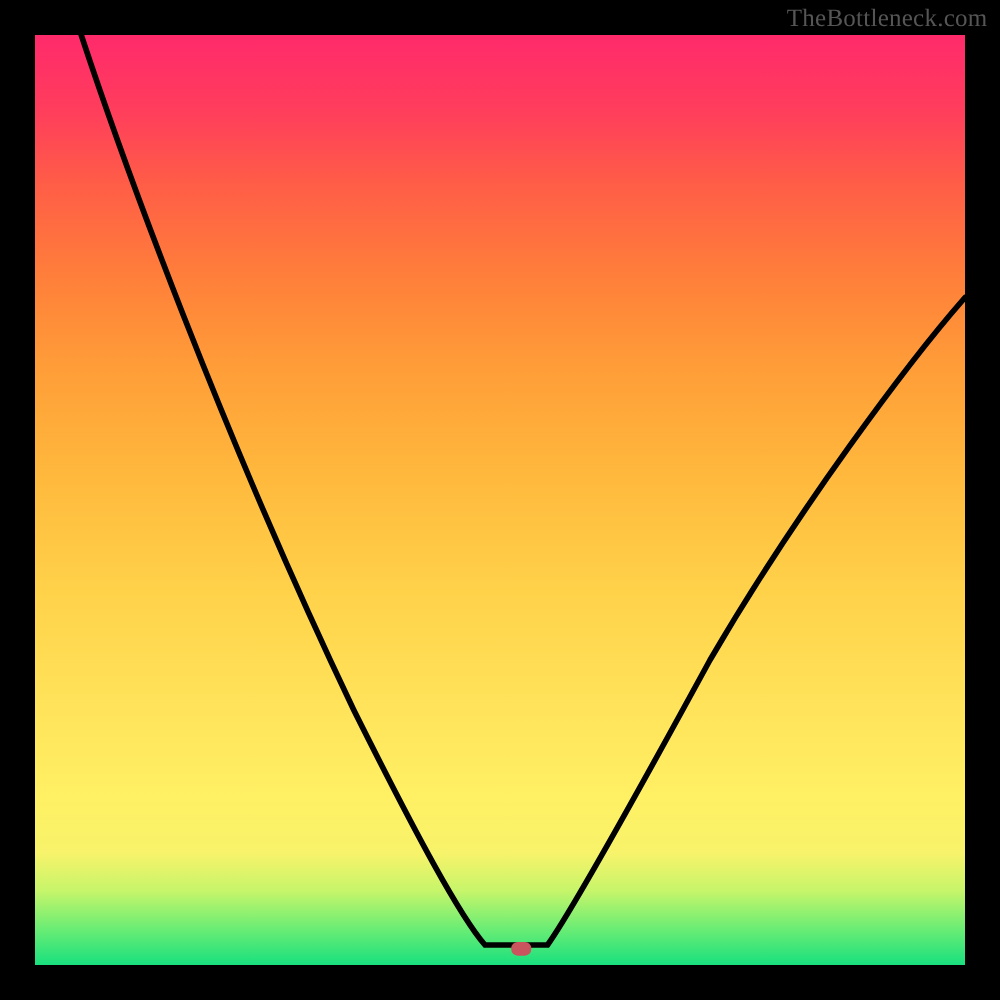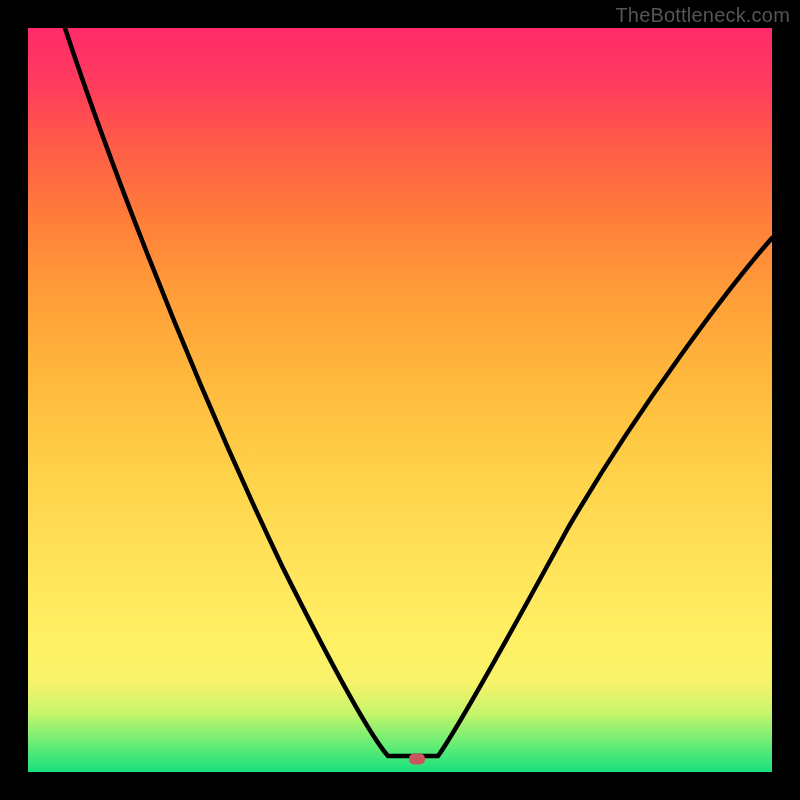--- a/index.html
+++ b/index.html
@@ -9,20 +9,21 @@
     height: 800px;
     overflow: hidden;
     background: #000;
     font-family: Arial, Helvetica, sans-serif;
   }
   .frame {
     position: relative;
     width: 800px;
     height: 800px;
     background: #000;
+    font-family: Liberation Serif, serif;
   }
   .plot-area {
     position: absolute;
     left: 28px;
     top: 28px;
     width: 744px;
     height: 744px;
     
     background: linear-gradient(
       to top,

